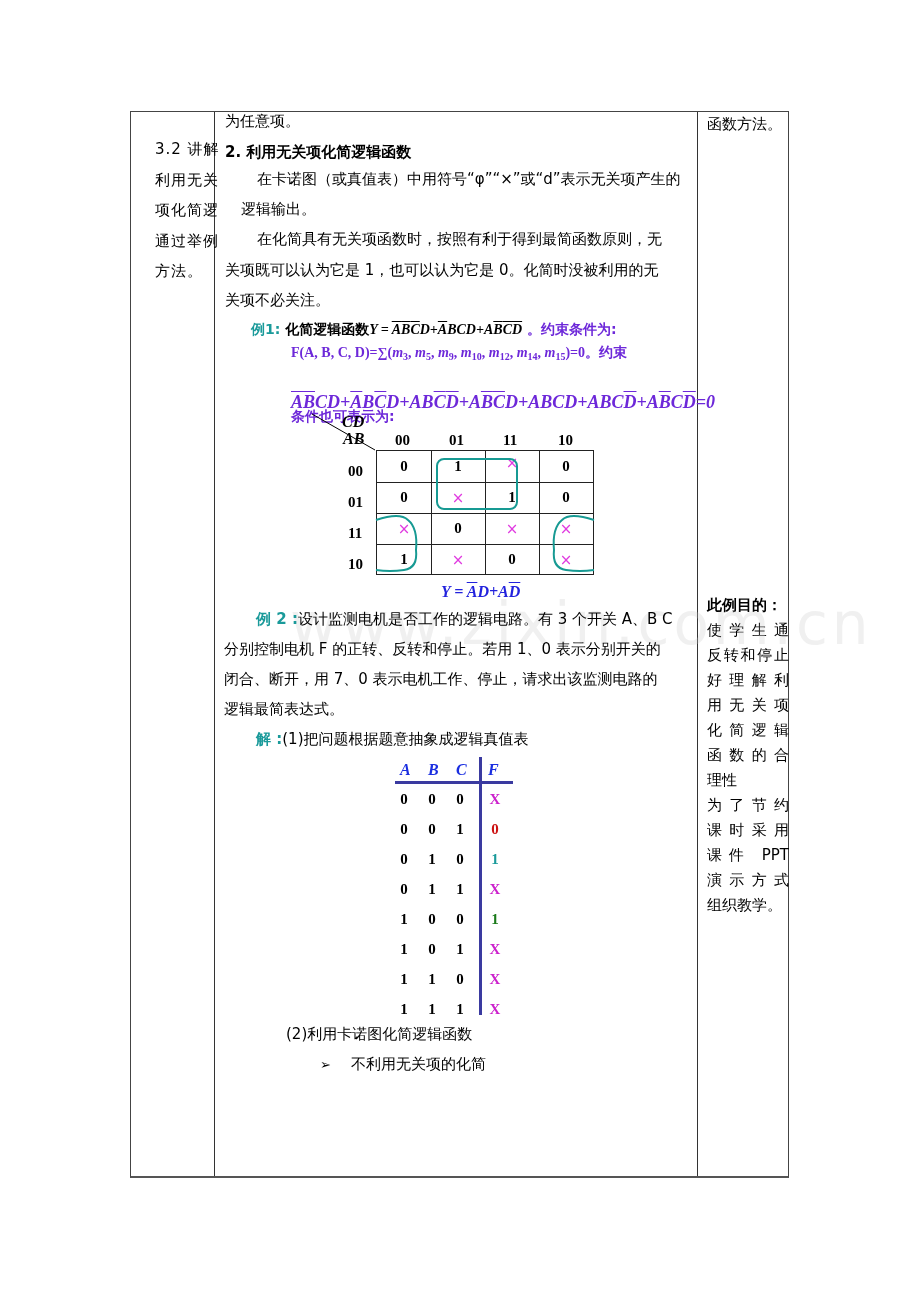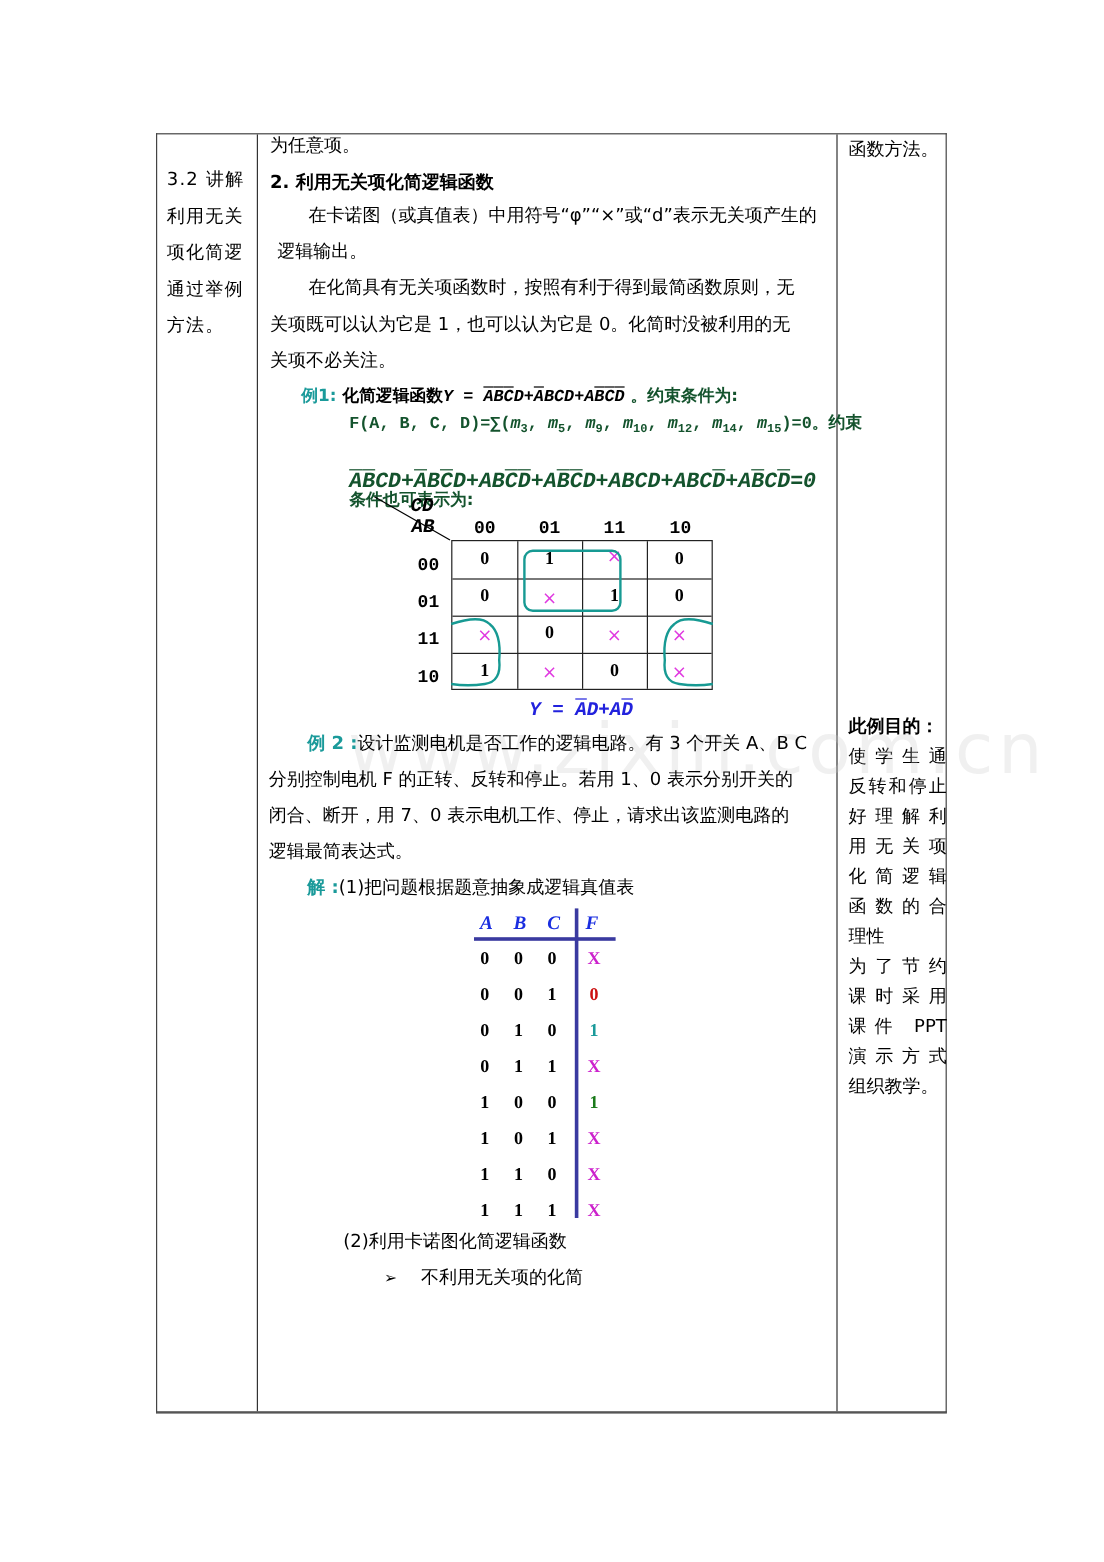--- a/index.html
+++ b/index.html
@@ -1,28 +1,28 @@
 <!DOCTYPE html>
 <html><head>
 <meta charset="utf-8">
 <style>
   html, body { margin:0; padding:0; background:#ffffff; }
   body { width:920px; height:1302px; position:relative; font-family:"DejaVu Sans", sans-serif; color:#000; overflow:hidden; }
   .tbl { position:absolute; left:130px; top:111px; width:659px; height:1067px; border:1px solid #444; box-sizing:border-box; border-bottom:2px solid #555; }
   .vline { position:absolute; top:0; bottom:0; width:1px; background:#333; }
-  .col-left { position:absolute; left:8px; top:22px; width:72px; font-size:15px; line-height:30.5px; letter-spacing:1px; }
+  .col-left { position:absolute; left:24px; top:22px; width:72px; font-size:15px; line-height:30.5px; letter-spacing:1px; }
   .col-right { position:absolute; left:576px; width:82px; font-size:15px; line-height:25px; }
   .col-right .p { text-align:justify; text-align-last:justify; }
   .col-right .last { text-align:left; text-align-last:left; }
   .main { position:absolute; left:94px; top:0; width:476px; }
   .t { position:absolute; font-size:15px; white-space:nowrap; }
-  .serif { font-family:Liberation Mono, monospace;text-align:center; }
+  .serif { font-family:Liberation Serif, serif;text-align:center; }
   .bold { font-weight:bold; }
   .teal { color:#1a9a9a; }
-  .magenta { color:#14532d; }
+  .magenta { color:#6d28d9; }
   .blue { color:#2222dd; }
   .ol { text-decoration:overline; }
   .it { font-style:italic; }
   .sub { font-size:10px; vertical-align:-3px; }
   .kcell { position:absolute; width:54px; height:31px; display:flex; align-items:center; justify-content:center; font-family:"Liberation Serif", serif; font-weight:bold; font-size:15px; }
   .kx { color:#e03ae0; font-weight:normal; font-family:"DejaVu Sans", sans-serif; font-size:15px; }
   .grp { position:absolute; border:2px solid #179a93; }
   .tt-head { position:absolute; font-family:"Liberation Serif", serif; font-weight:bold; font-style:italic; color:#1a2ee0; font-size:16px; }
   .tt-cell { position:absolute; font-family:"Liberation Serif", serif; font-weight:bold; font-size:15px; width:20px; text-align:center; }
   .watermark { position:absolute; left:290px; top:590px; font-size:58px; color:rgba(200,200,200,0.28); font-family:"DejaVu Sans", sans-serif; letter-spacing:4px; pointer-events:none; }
@@ -58,21 +58,21 @@
     <div class="p">课时采用</div>
     <div class="p">课件 PPT</div>
     <div class="p">演示方式</div>
     <div class="last">组织教学。</div>
   </div>
 
   <div class="main">
     <div class="t" style="left:0; top:0;">为任意项。</div>
     <div class="t bold" style="left:0; top:31px;">2. 利用无关项化简逻辑函数</div>
     <div class="t" style="left:32px; top:58px;">在卡诺图（或真值表）中用符号“φ”“×”或“d”表示无关项产生的</div>
-    <div class="t" style="left:6px; top:88px;">逻辑输出。</div>
+    <div class="t" style="left:16px; top:88px;">逻辑输出。</div>
     <div class="t" style="left:32px; top:118px;">在化简具有无关项函数时，按照有利于得到最简函数原则，无</div>
     <div class="t" style="left:0; top:149px;">关项既可以认为它是 1，也可以认为它是 0。化简时没被利用的无</div>
     <div class="t" style="left:0; top:179px;">关项不必关注。</div>
 
     <div class="t bold" style="left:26px; top:209px; font-size:14px;">
       <span class="teal">例1:</span>
       <span class="serif">化简逻辑函数</span><span class="serif it">Y = <span class="ol">A</span><span class="ol">B</span><span class="ol">C</span>D+<span class="ol">A</span>BCD+A<span class="ol">B</span><span class="ol">C</span><span class="ol">D</span></span>
       <span class="magenta">。约束条件为:</span>
     </div>
     <div class="t bold serif magenta" style="left:66px; top:232px; font-size:14px;">F(A, B, C, D)=∑(<i>m</i><span class="sub">3</span>, <i>m</i><span class="sub">5</span>, <i>m</i><span class="sub">9</span>, <i>m</i><span class="sub">10</span>, <i>m</i><span class="sub">12</span>, <i>m</i><span class="sub">14</span>, <i>m</i><span class="sub">15</span>)=0<span>。约束</span></div>

